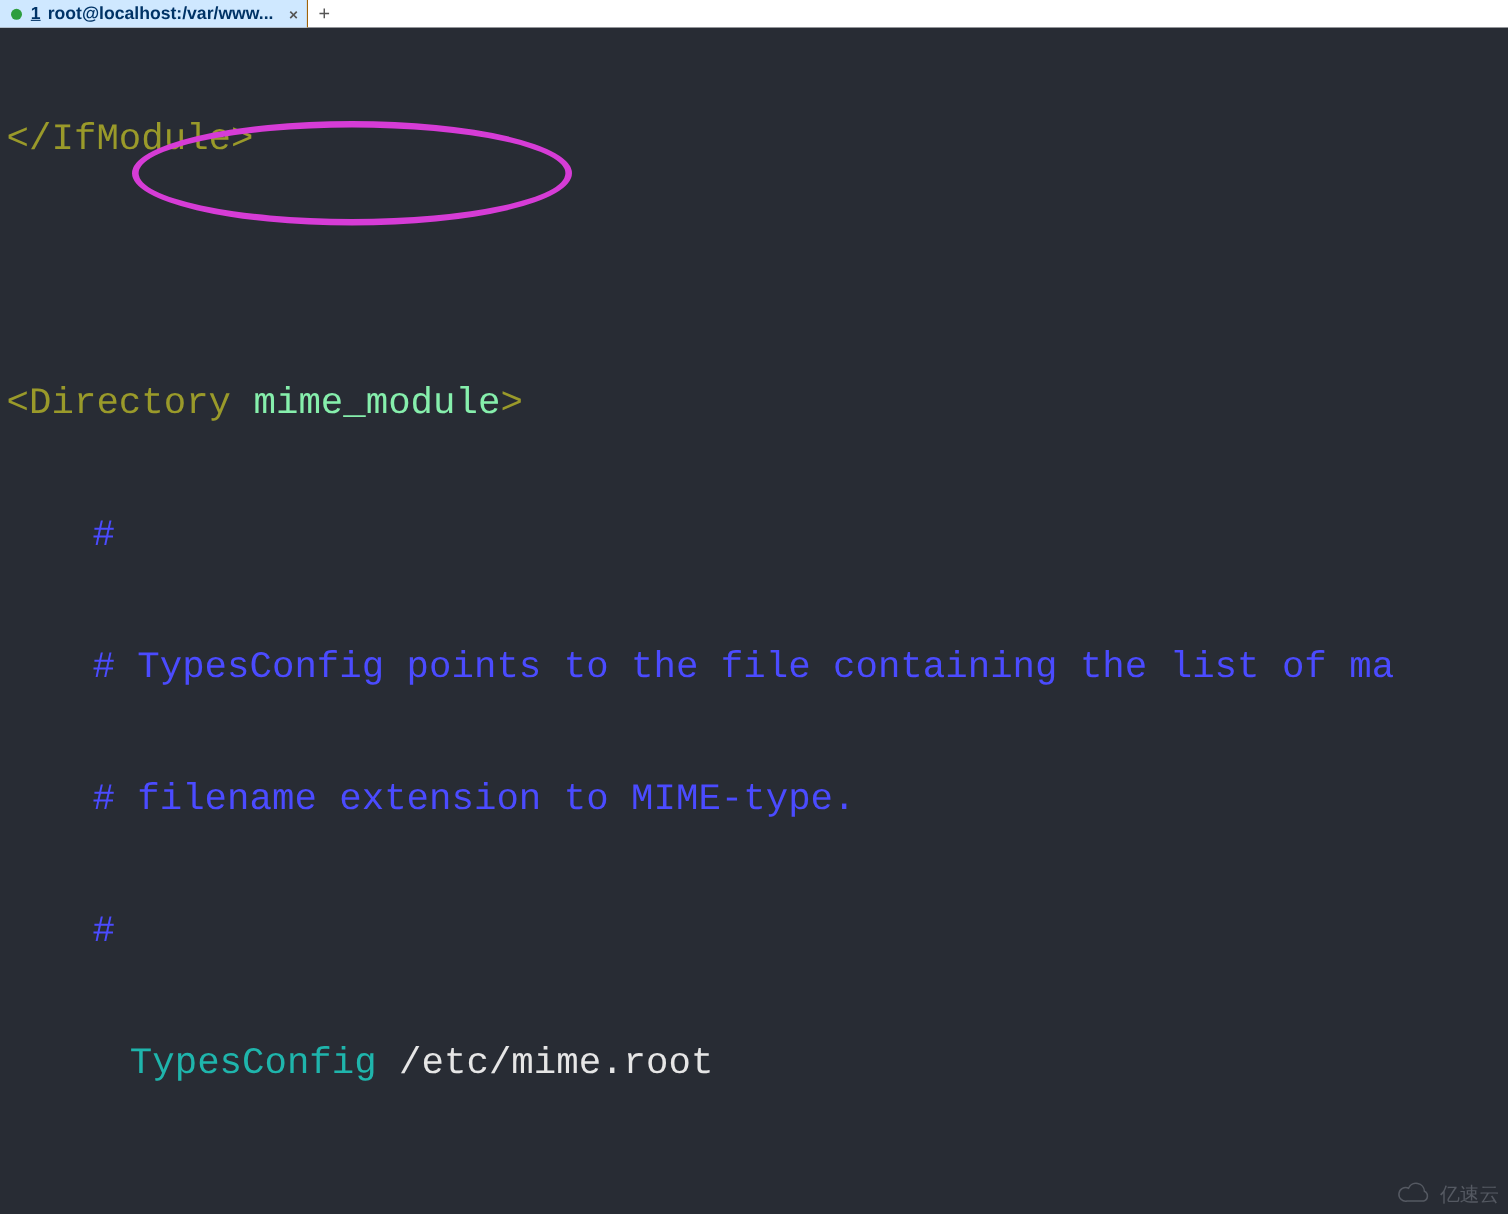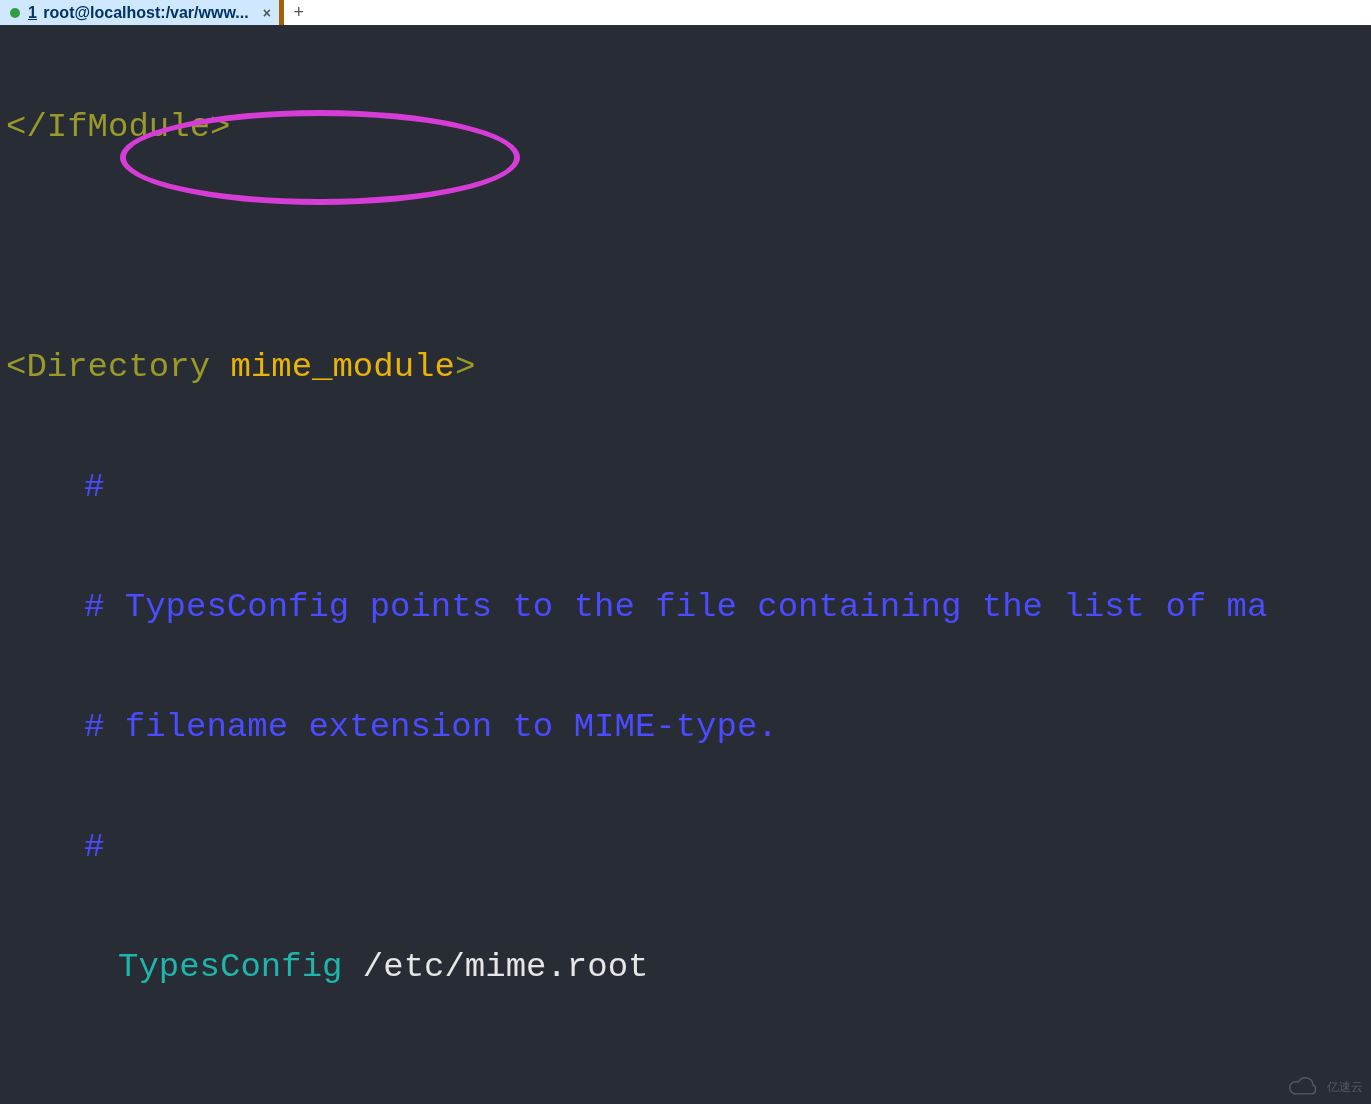--- a/index.html
+++ b/index.html
@@ -1,36 +1,36 @@
 <!DOCTYPE html>
 <html><head>
 <meta charset="utf-8">
 <style>
   * { margin:0; padding:0; box-sizing:border-box; }
   html,body { width:1371px; height:1104px; background:#282c34; font-family:"NSimSun","SimSun","Courier New",monospace; overflow:hidden; }
   .tabbar { display:flex; height:25px; background:#ffffff; align-items:stretch; font-family:"Segoe UI",Arial,sans-serif; font-size:16px; }
-  .tab { display:flex; align-items:center; padding:0 8px 0 10px; gap:8px; border-right:5px solid #a16207; white-space:nowrap; cursor:default; }
+  .tab { display:flex; align-items:center; padding:0 8px 0 10px; gap:8px; border-right:1px solid #a16207; white-space:nowrap; cursor:default; }
   .tab.active { background:#cfe8ff; font-weight:bold; color:#003366; }
   .tab .dot { width:10px; height:10px; border-radius:50%; flex:0 0 auto; }
   .tab.active .dot { background:#2e9e3e; }
   .tab:not(.active) .dot { background:#2e9e3e; }
   .tab .num { text-decoration:underline; margin-right:2px; font-weight:bold; }
   .tab:not(.active){ color:#333; }
   .tab .close { margin-left:6px; font-size:14px; color:#555; }
   .tab.addtab { width:28px; justify-content:center; font-size:18px; color:#555; border-right:none;}
   .editor { position:relative; padding:2px 6px 0 6px; font-size:34px; line-height:40px; letter-spacing:0px; white-space:pre; color:#abb2bf; }
   .ln { display:block; height:40px; }
   .ind { display:inline-block; width:78px; }
   .c-tag    { color:#9a9a2a; }
-  .c-tagarg { color:#eab308;text-align:right; }
+  .c-tagarg { color:#86efac;text-align:right; }
   .c-comment{ color:#4b4bff; }
   .c-key    { color:#1fb5ac;margin-left:34px; }
   .c-text   { color:#e6e6e6; }
   .annot { position:absolute; left:120px; top:85px; width:400px; height:95px; border:6px solid #d63cd6; border-radius:50%; pointer-events:none; }
-  .watermark { position:absolute; right:8px; bottom:6px; display:flex; align-items:center; gap:6px; color:#7a7f88; font-family:Arial,sans-serif; font-size:12px; opacity:.55;}
+  .watermark { position:absolute; right:8px; bottom:6px; display:flex; align-items:flex-start; gap:6px; color:#7a7f88; font-family:Arial,sans-serif; font-size:18px; opacity:.55;}
   .watermark svg { width:34px; height:22px; }
 </style>
 </head>
 <body>
 
 <div class="tabbar">
   <div class="tab active">
     <span class="dot"></span>
     <span><span class="num">1</span> <span>root@localhost:/var/www...</span></span>
     <span class="close">×</span>

